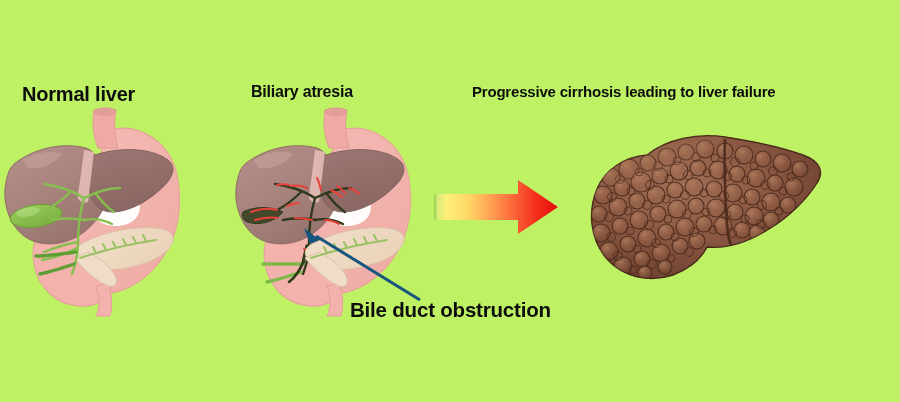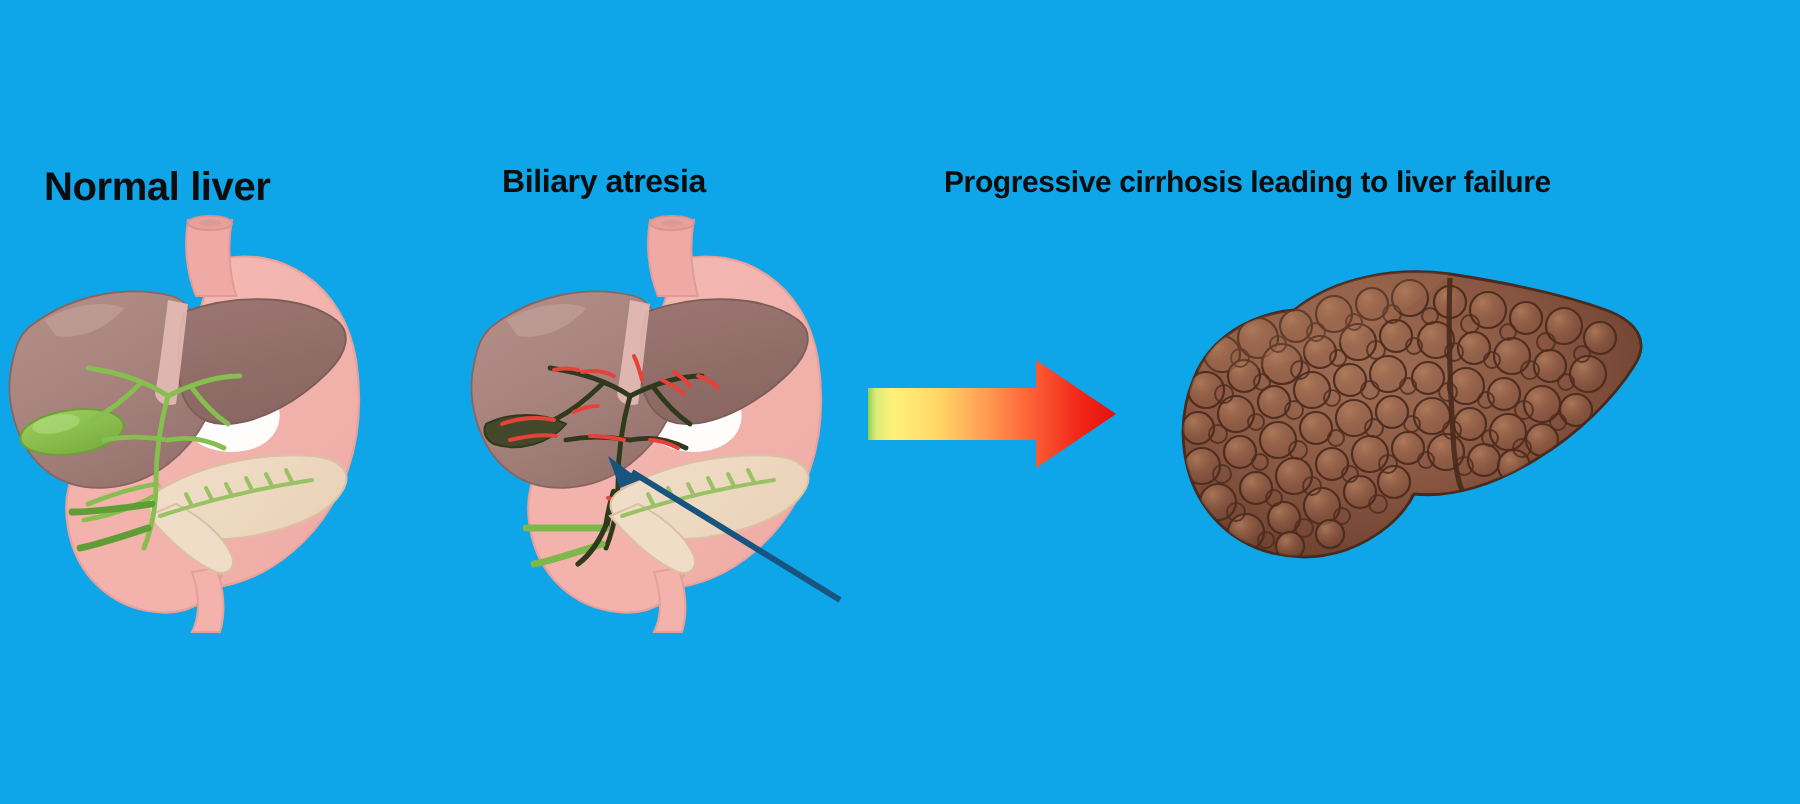--- a/index.html
+++ b/index.html
@@ -8,21 +8,21 @@
     padding: 0;
     background: #ffffff;
   }
   body {
     font-family: "Liberation Sans", sans-serif;
   }
   #figure {
     position: relative;
     width: 900px;
     height: 402px;
-    background: #0ea5e9;
+    background: #bef264;
     overflow: hidden;
   }
   .label {
     position: absolute;
     font-family: "Liberation Sans", sans-serif;
     font-weight: bold;
     color: #0d0d0d;
     white-space: nowrap;
     letter-spacing: -0.2px;
   }
@@ -60,20 +60,21 @@
 <body>
 
 <div id="figure">
 
   <div class="label" id="label-normal-liver">Normal liver</div>
 
   <div class="label" id="label-biliary-atresia">Biliary atresia</div>
 
   <div class="label" id="label-progressive">Progressive cirrhosis leading to liver failure</div>
 
+  <div class="label" id="label-bile-duct">Bile duct obstruction</div>
 
   <div class="panel" id="panel-normal">
     <svg width="230" height="210" viewBox="0 0 230 210">
       <defs>
         <linearGradient id="nLiverL" x1="0" y1="0" x2="0.6" y2="1">
           <stop offset="0%" stop-color="#b59089"></stop>
           <stop offset="55%" stop-color="#a8837e"></stop>
           <stop offset="100%" stop-color="#96736e"></stop>
         </linearGradient>
         <linearGradient id="nLiverR" x1="0" y1="0" x2="0.3" y2="1">

